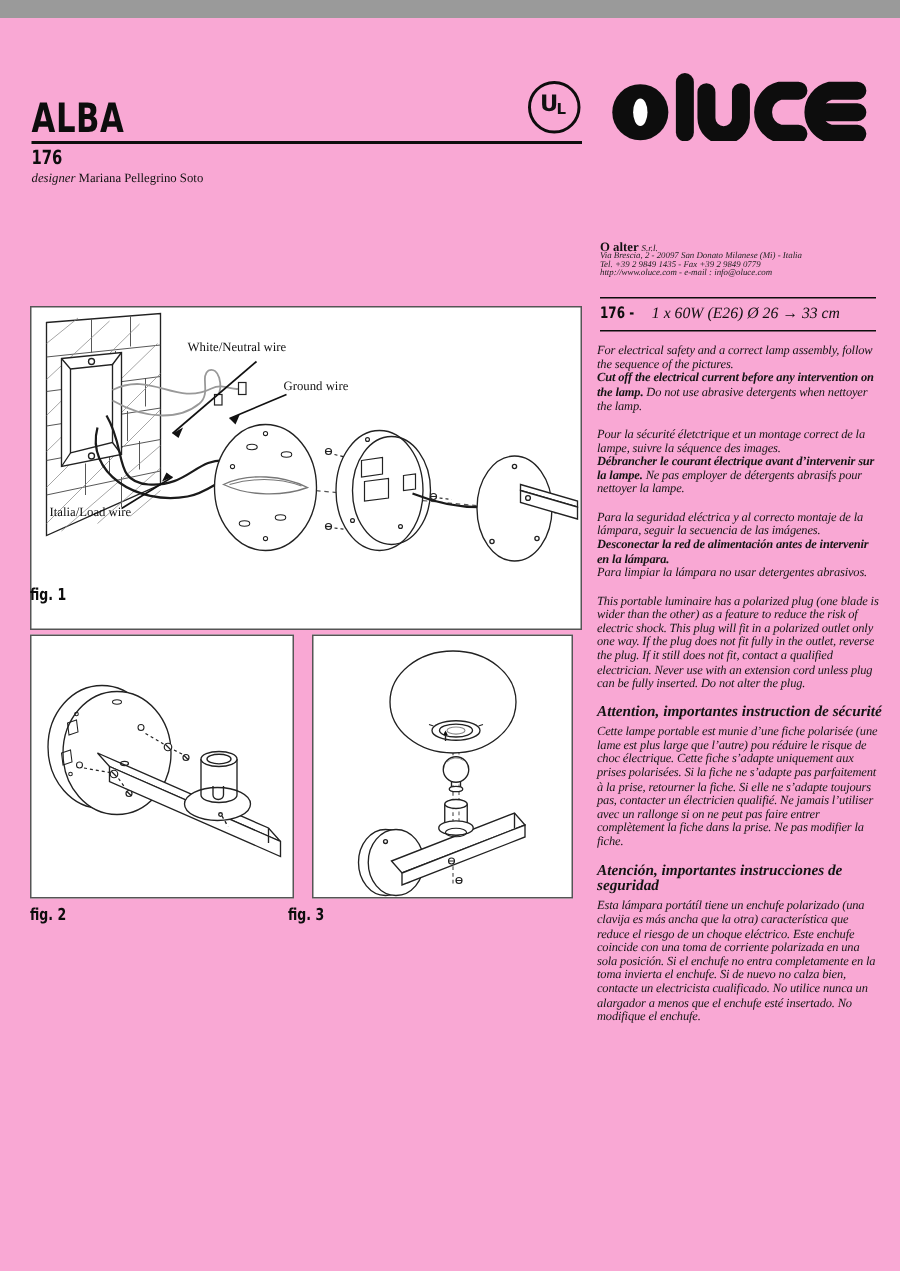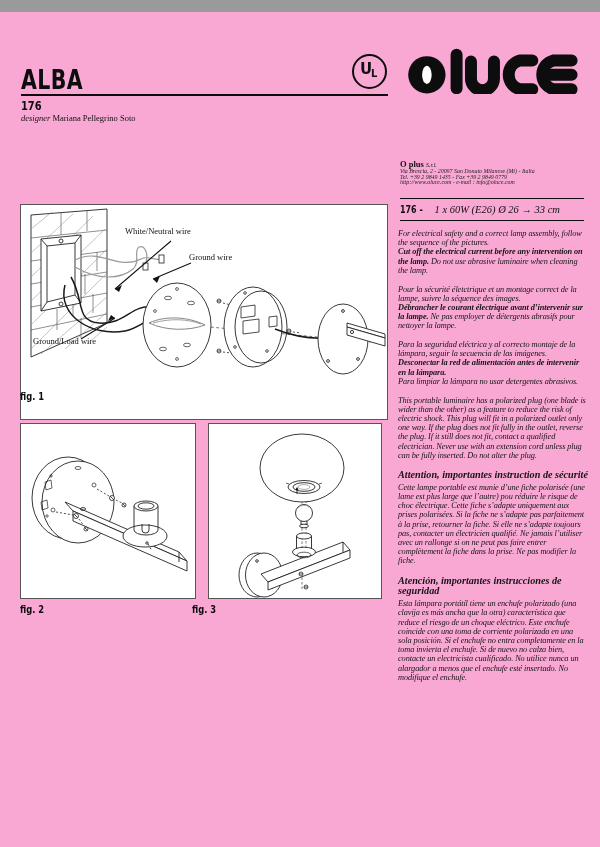--- a/index.html
+++ b/index.html
@@ -90,38 +90,38 @@
         <path d="M68,14 L68,32 A12,12 0 0 0 92,32 L92,14"></path>
         <path d="M132,13 L119,13 A15.5,15.5 0 0 0 119,43 L132,43"></path>
         <path d="M173,13 L154,13 A15.5,15.5 0 0 0 154,43 L173,43 M152,28 L173,28"></path>
       </g>
     </svg>
   </div>
 
 
   <div class="abs company">
     <div class="cname">
-      <span>O plus</span>
+      <span>O alter</span>
       <span class="csuffix">S.r.l.</span>
     </div>
     <div class="cline">Via Brescia, 2 - 20097 San Donato Milanese (Mi) - Italia</div>
     <div class="cline">Tel. +39 2 9849 1435 - Fax +39 2 9849 0779</div>
     <div class="cline">http://www.oluce.com - e-mail : info@oluce.com</div>
   </div>
 
   <div class="abs rule-r" style="top:186px;"></div>
   <div class="abs spec">
     <span class="disp spec-model"><span class="cond">176 -</span></span>
     <span class="spec-desc">1 x 60W (E26) Ø 26 → 33 cm</span>
   </div>
   <div class="abs rule-r" style="top:208px;"></div>
 
   <div class="abs col-body">
     <p>
-      <span class="blk">For electrical safety and a correct lamp assembly, follow the sequence of the pictures.</span><span class="b">Cut off the electrical current before any intervention on the lamp. </span><span>Do not use abrasive luminaire when cleaning the lamp.</span>
+      <span class="blk">For electrical safety and a correct lamp assembly, follow the sequence of the pictures.</span><span class="b">Cut off the electrical current before any intervention on the lamp. </span><span>Do not use abrasive detergents when nettoyer the lamp.</span>
     </p>
     <p>
       <span class="blk">Pour la sécurité életctrique et un montage correct de la lampe, suivre la séquence des images.</span><span class="b">Débrancher le courant électrique avant d’intervenir sur la lampe. </span><span>Ne pas employer de détergents abrasifs pour nettoyer la lampe.</span>
     </p>
     <p>
       <span class="blk">Para la seguridad eléctrica y al correcto montaje de la lámpara, seguir la secuencia de las imágenes.</span>
         <span class="b blk">Desconectar la red de alimentación antes de intervenir en la lámpara.</span>
         <span class="blk">Para limpiar la  lámpara no usar detergentes abrasivos.</span>
     </p>
 
@@ -223,21 +223,21 @@
         <circle cx="322" cy="106" r="1.4"></circle>
           <circle cx="307" cy="156" r="1.4"></circle>
           <circle cx="337" cy="154" r="1.4"></circle>
         <path d="M326,118 L364,129 L364,133 L326,122 Z" fill="#fff"></path>
         <path d="M326,122 L364,133 L364,141 L326,130 Z" fill="#fff"></path>
         <circle cx="331" cy="127" r="1.6"></circle>
       </g>
     </svg>
     <div class="wire-label" style="left:104px; top:21px;">White/Neutral wire</div>
     <div class="wire-label" style="left:136px; top:47px;padding-left:32px;">Ground wire</div>
-    <div class="wire-label" style="left:12px; top:131px;">Ground/Load wire</div>
+    <div class="wire-label" style="left:12px; top:131px;">Italia/Load wire</div>
   </div>
   <div class="abs figlabel disp fl1">
     <span class="cond">fig. 1</span>
   </div>
 
   <div class="abs figbox fig2">
     <svg width="174" height="174" viewBox="0 0 174 174">
       <g stroke="#222" stroke-width="0.9" fill="none">
 
         <ellipse cx="47" cy="74" rx="36" ry="41" fill="#fff"></ellipse>

